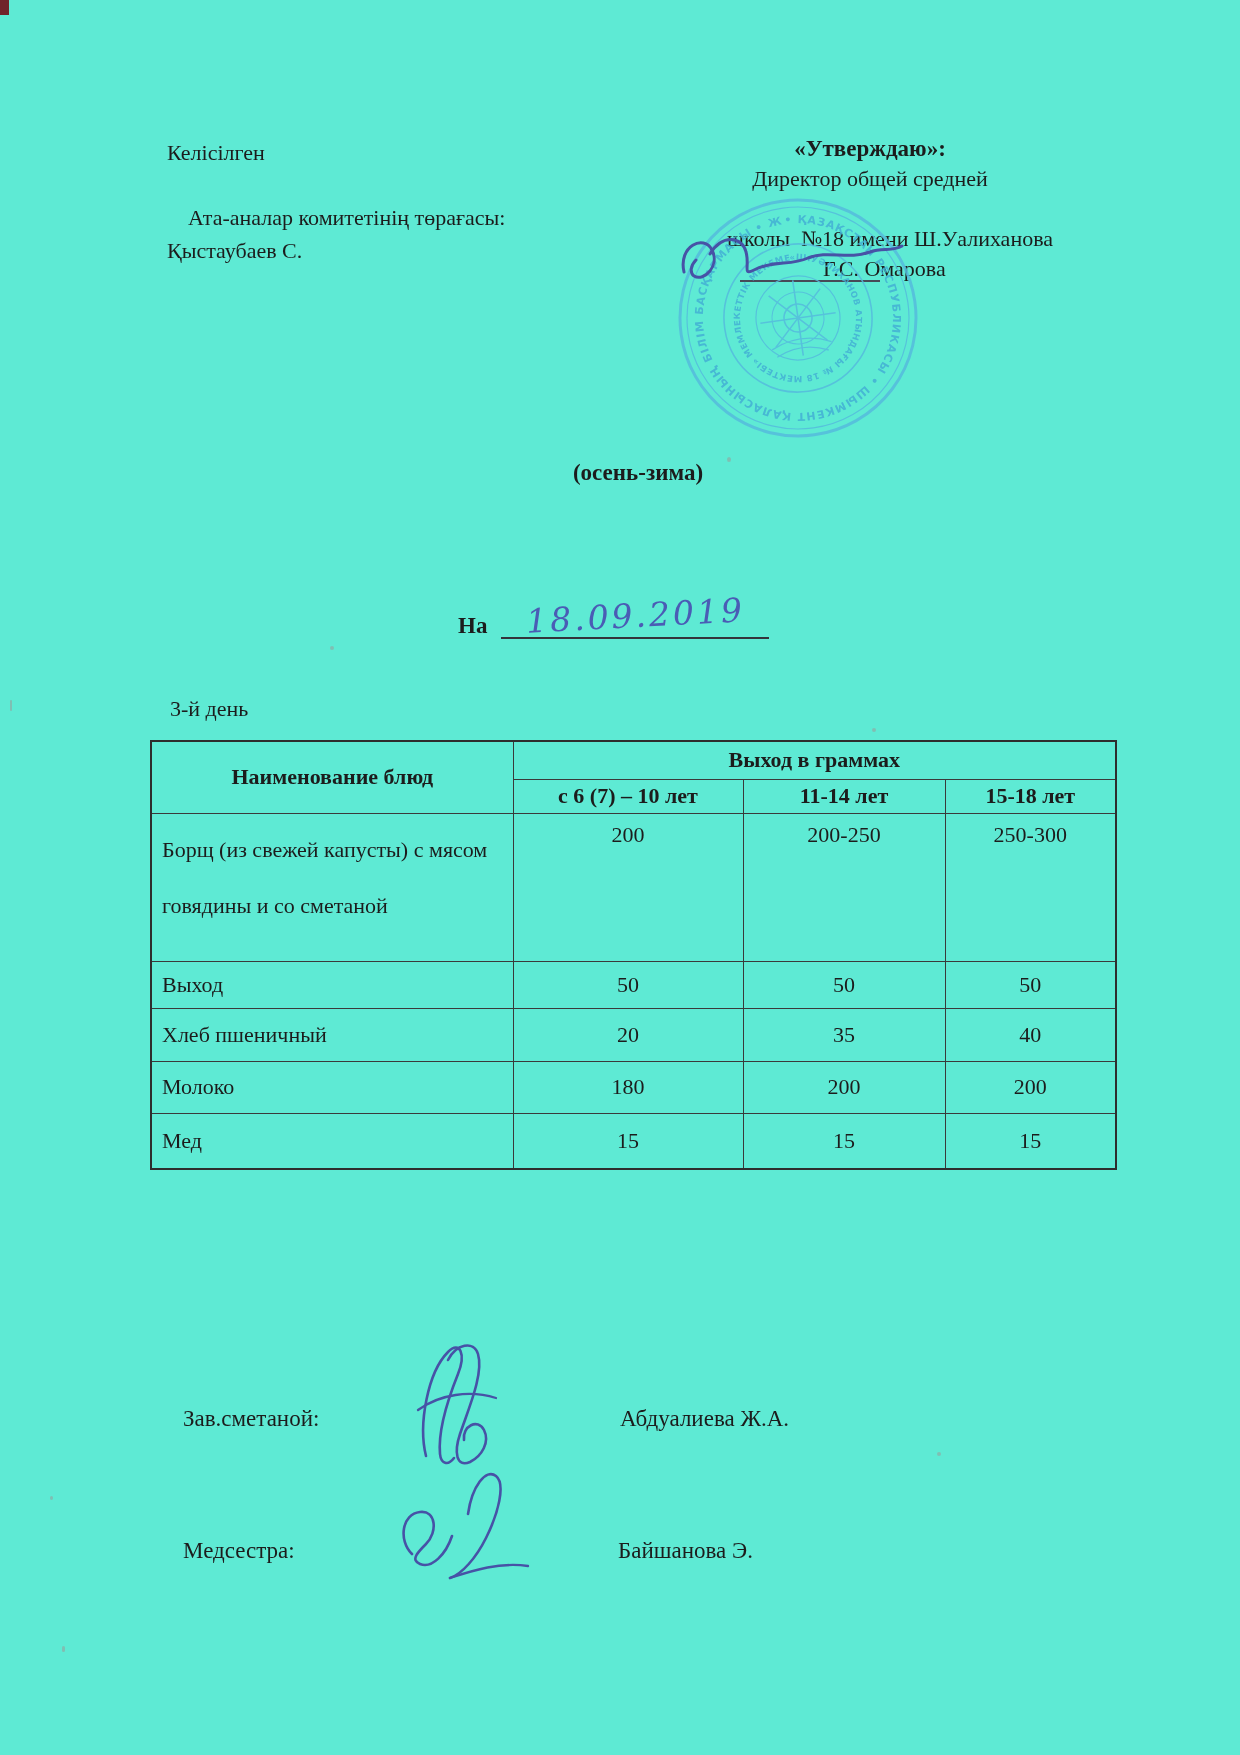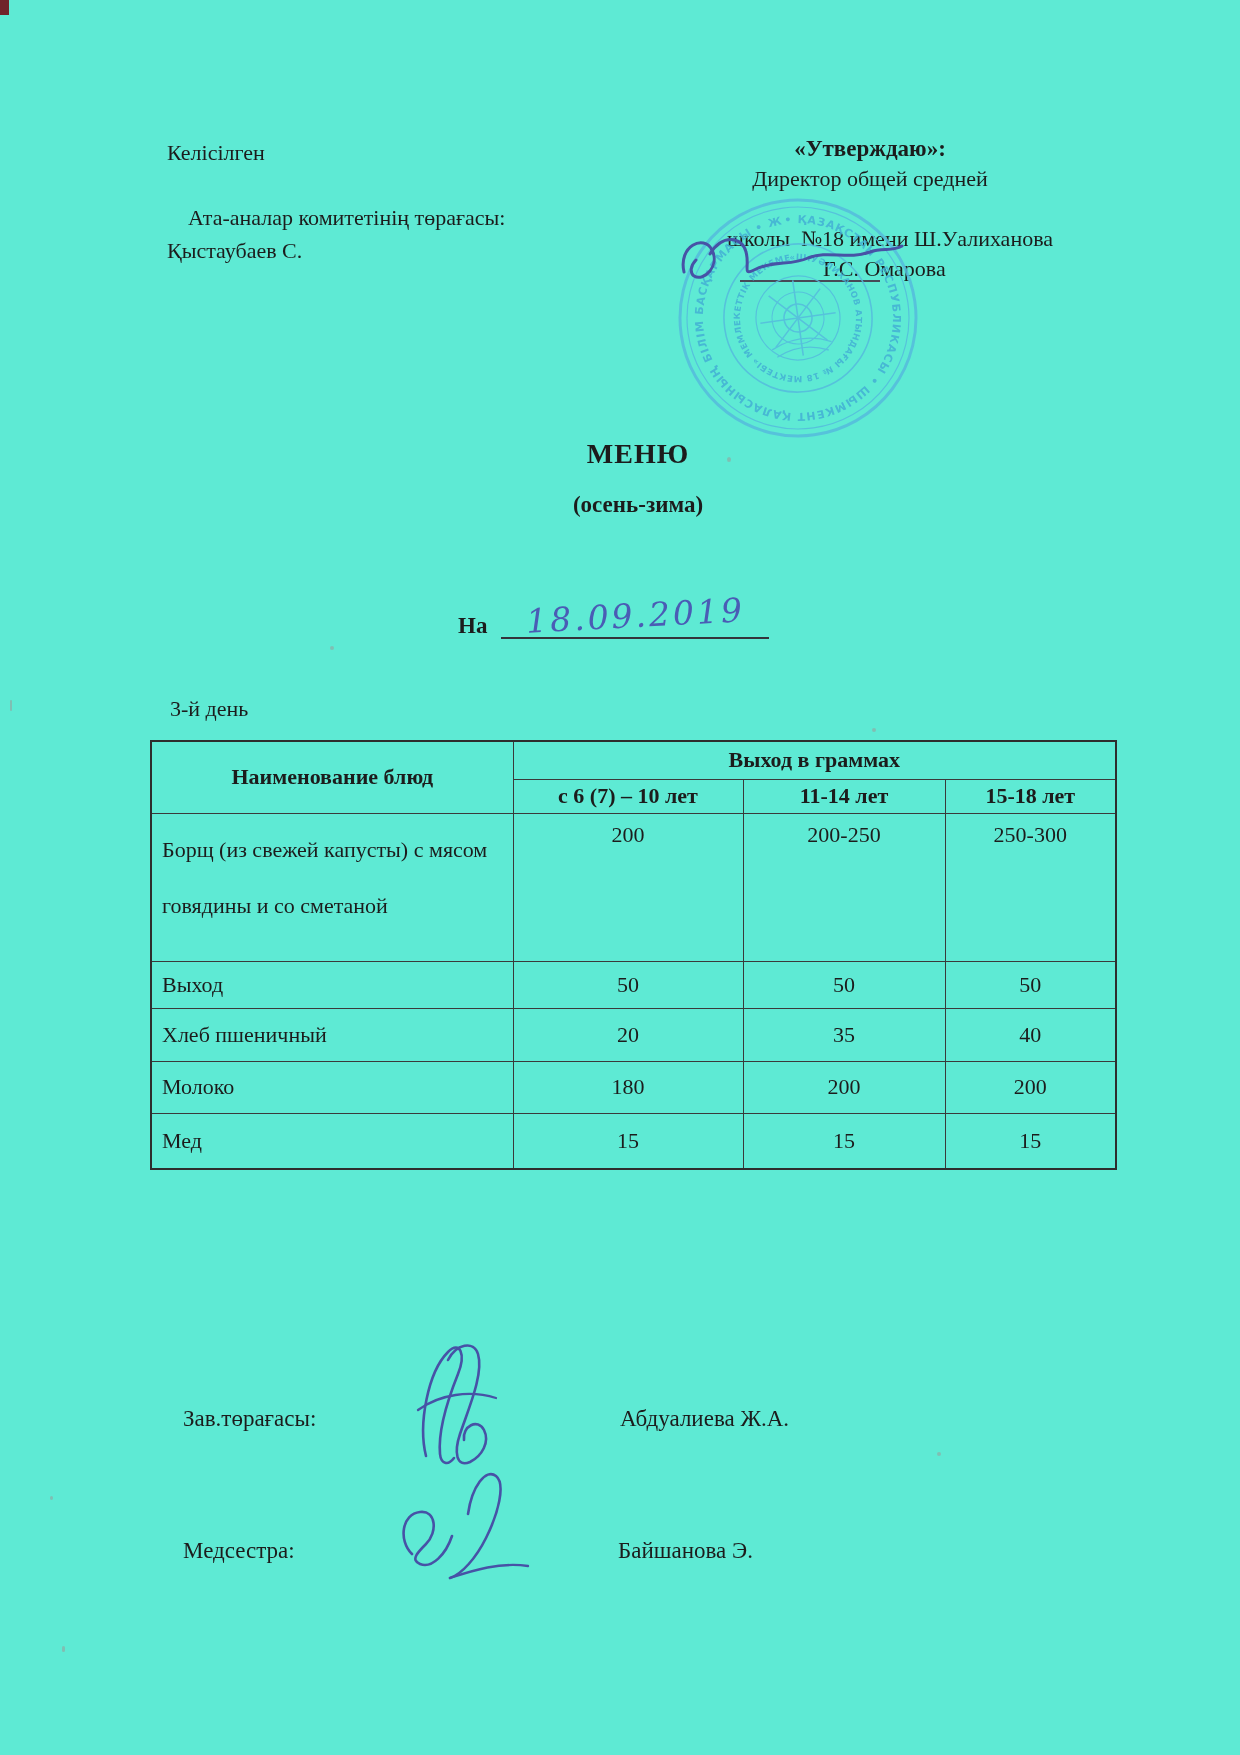--- a/index.html
+++ b/index.html
@@ -91,21 +91,20 @@
       <circle cx="122" cy="122" r="26" stroke-width="1.1"></circle>
     </g>
   </svg>
 
   <svg class="abs" style="left:670px;top:226px;" width="250" height="72" viewBox="0 0 250 72">
     <path class="ink" stroke-width="3" d="M14,46 C8,20 34,8 42,24 C50,40 34,56 24,50 C20,47 20,40 26,34"></path>
     <path class="ink" stroke-width="3" d="M40,28 C52,8 72,10 76,26 C80,40 72,50 84,44 C104,34 120,40 138,32 C158,24 178,34 200,26 C212,21 222,26 232,20"></path>
   </svg>
 
   <div class="abs title-block" style="left:338px;top:438px;">
-    <div class="menu-title">МЕНЮ</div>
     <div class="season-title">(осень-зима)</div>
   </div>
   <div class="abs date-line" style="left:458px;top:596px;">
     <span>На</span><span class="date-underline"><span class="hand-date">18.09.2019</span></span>
   </div>
 
   <div class="abs day-label" style="left:170px;top:696px;">3-й день</div>
 
   <table class="menu abs" style="left:150px;top:740px;">
     <colgroup>
@@ -150,21 +149,21 @@
       </tr>
       <tr style="height:56px">
         <td class="dish">Мед</td>
         <td class="val">15</td>
         <td class="val">15</td>
         <td class="val">15</td>
       </tr>
     </tbody>
   </table>
 
-  <div class="abs role-label" style="left:183px;top:1406px;">Зав.төрағасы:</div>
+  <div class="abs role-label" style="left:183px;top:1406px;">Зав.сметаной:</div>
   <svg class="abs" style="left:398px;top:1338px;" width="120" height="150" viewBox="0 0 120 150">
     <path class="ink" stroke-width="2.6" d="M28,118 C20,86 30,34 50,14 C62,2 68,16 60,36 C48,66 40,94 42,116 C43,126 50,128 56,120"></path>
     <path class="ink" stroke-width="2.6" d="M50,22 C58,6 76,2 80,16 C86,36 70,72 62,96 C56,114 58,130 72,124 C84,118 92,104 86,92 C80,80 64,88 66,102"></path>
     <path class="ink" stroke-width="2.3" d="M20,72 C42,56 72,52 98,60"></path>
   </svg>
   <div class="abs person-name" style="left:620px;top:1406px;">Абдуалиева Ж.А.</div>
 
   <div class="abs role-label" style="left:183px;top:1538px;">Медсестра:</div>
   <svg class="abs" style="left:388px;top:1462px;" width="150" height="140" viewBox="0 0 150 140">
     <path class="ink" stroke-width="2.6" d="M24,92 C10,78 14,52 32,50 C48,48 50,70 38,82 C30,90 22,98 32,102 C44,107 58,92 64,74"></path>

